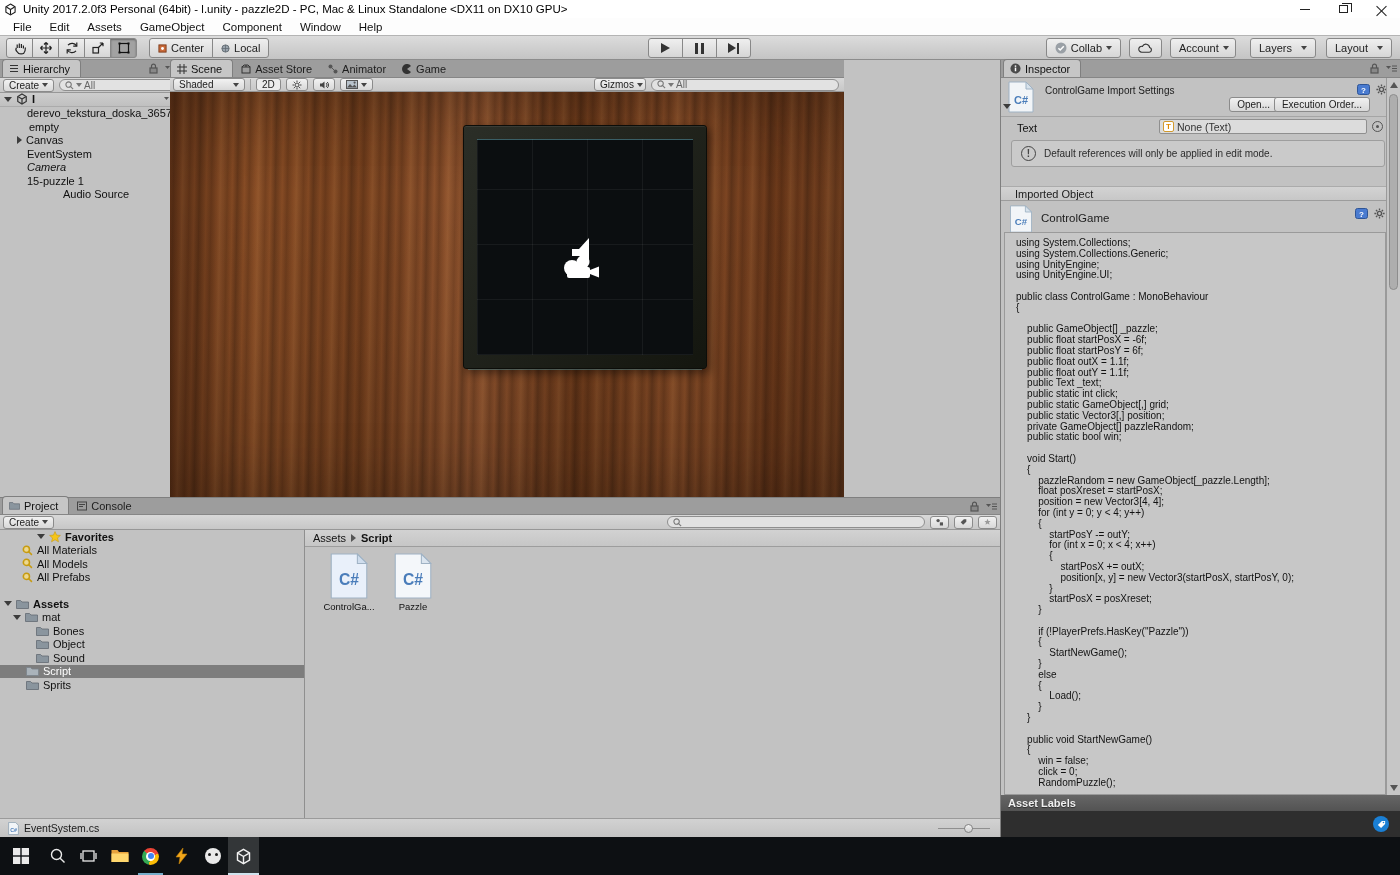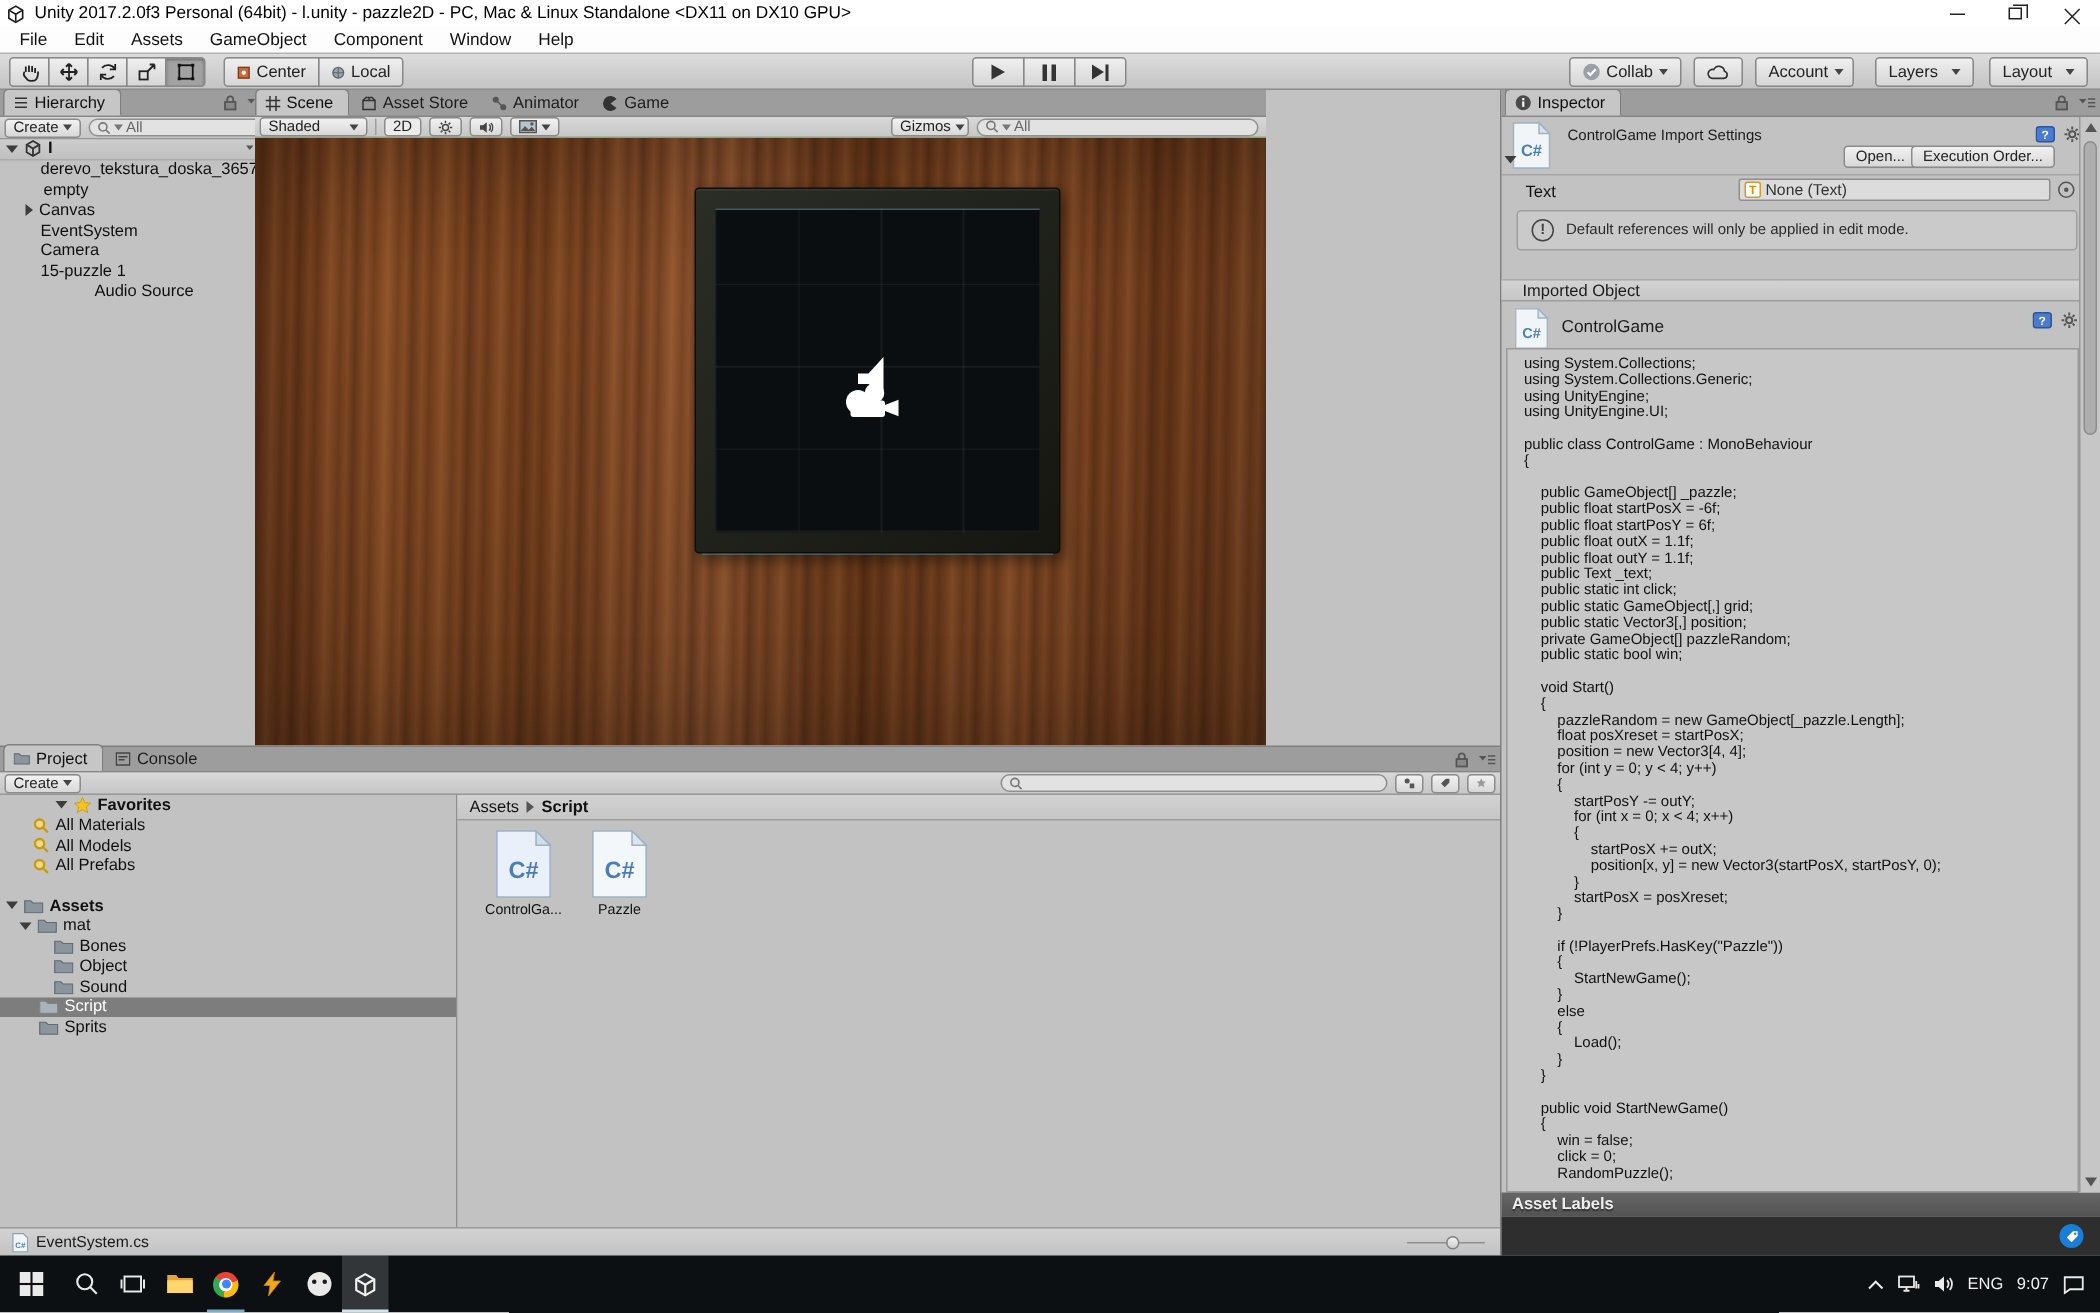--- a/index.html
+++ b/index.html
@@ -331,21 +331,21 @@
       <div class="trow" style="padding-left:29px;">
           <span>empty</span>
         </div>
       <div class="trow" style="padding-left:17px; gap:4px;">
         <span class="tri-right"></span>
         <span>Canvas</span>
       </div>
       <div class="trow" style="padding-left:27px;">
           <span>EventSystem</span>
         </div>
-      <div class="trow" style="padding-left:27px;">
+      <div class="trow" style="padding-left:27px;font-style:italic;">
           <span>Camera</span>
         </div>
       <div class="trow" style="padding-left:27px;">
           <span>15-puzzle 1</span>
         </div>
       <div class="trow" style="padding-left:27px;margin-left:36px;">
           <span>Audio Source</span>
         </div>
     </div>
   </div>
@@ -798,33 +798,15 @@
       <span class="round-app"></span>
     </div>
     <div class="tb-cell app activecell">
       <svg width="17" height="17" viewBox="0 0 24 24">
           <path d="M12 2 L20.5 7 V17 L12 22 L3.5 17 V7 Z" fill="none" stroke="#f2f2f2" stroke-width="2"></path>
           <path d="M12 12 L12 21 M12 12 L4.5 7.5 M12 12 L19.5 7.5" stroke="#f2f2f2" stroke-width="2"></path>
         </svg>
       <span class="runline"></span>
     </div>
 
-    <div class="tb-right">
-      <svg width="11" height="7" viewBox="0 0 11 7" fill="none" stroke="#eaeaea" stroke-width="1.4">
-          <path d="M1 6 L5.5 1.5 L10 6"></path>
-        </svg>
-      <svg width="15" height="12" viewBox="0 0 15 12" fill="none" stroke="#eaeaea" stroke-width="1.2">
-          <rect x="1" y="1" width="10" height="7"></rect>
-          <path d="M4 10.5 H8 M6 8 V10.5 M12.5 4 V9 M14 6 V9"></path>
-        </svg>
-      <svg width="14" height="12" viewBox="0 0 14 12">
-          <path d="M1 4 H3.5 L7 1 V11 L3.5 8 H1 Z" fill="#eaeaea"></path>
-          <path d="M9 3.5 a3.5 3.5 0 0 1 0 5 M10.8 2 a6 6 0 0 1 0 8" stroke="#eaeaea" stroke-width="1.2" fill="none"></path>
-        </svg>
-      <span>ENG</span>
-      <span>9:07</span>
-      <svg width="15" height="13" viewBox="0 0 15 13" fill="none" stroke="#eaeaea" stroke-width="1.2">
-          <path d="M1.5 1.5 H13.5 V9.5 H5 L1.5 12 V1.5 Z"></path>
-        </svg>
-    </div>
   </div>
 
 </div>
 
 </body></html>

